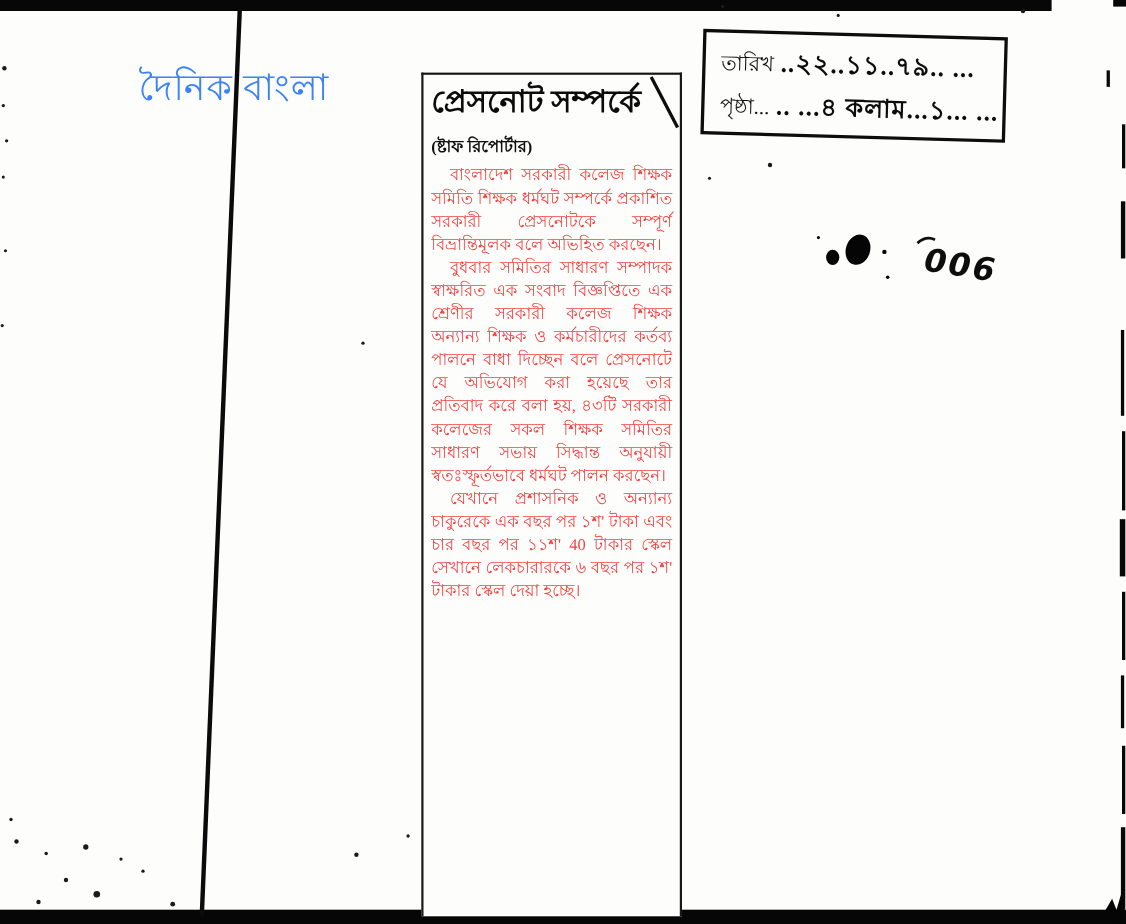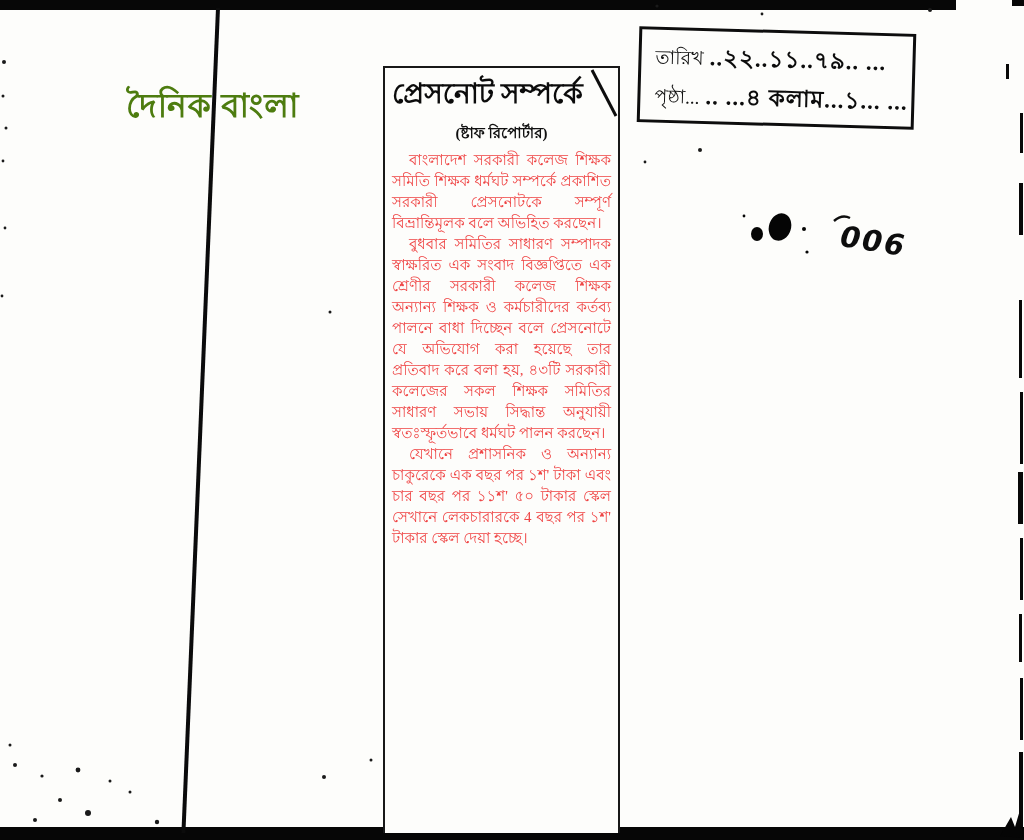--- a/index.html
+++ b/index.html
@@ -20,23 +20,23 @@
   .bar-top-r  { position: absolute; left: 1012px; top: 0; width: 12px; height: 6px; background: #070707; }
   .bar-bottom { position: absolute; left: 0; top: 827px; width: 1024px; height: 13px; background: #060606; }
   
   .fold-line {
     position: absolute; left: 216px; top: 8px;
     width: 4px; height: 826px; background: #0b0b0b;
     transform: rotate(2.4deg); transform-origin: top center;
   }
   
   .masthead {
-    position: absolute; left: 126px; top: 80px; width: 230px;
-    font-size: 33px; font-weight: bold; letter-spacing: 1px;
-    color: #4d7c0f; white-space: nowrap;
+    position: absolute; left: 126px; top: 54px; width: 230px;
+    font-size: 33px; font-weight: normal; letter-spacing: 1px;
+    color: #3b82f6; white-space: nowrap;
   }
   
   .stamp-box {
     position: absolute; left: 638px; top: 30px; width: 277px; height: 96px;
     border: 3px solid #0d0d0d;
     transform: rotate(1.6deg);
     padding: 8px 12px 6px 14px;
     display: flex; flex-direction: column; justify-content: space-between;
     background: #fdfdfb;
   }
@@ -53,21 +53,21 @@
   }
   
   .clipping {
     position: absolute; left: 383px; top: 66px; width: 237px; height: 767px;
     border: 2px solid #181818; border-bottom: none;
     padding: 8px 7px 0 7px;
     overflow: hidden;
     background: #fdfdfb;
   }
   .headline { font-size: 28px; font-weight: bold; line-height: 1.32; color: #0b0b0b; }
-  .byline { text-align: center; font-size: 15px; font-weight: bold; margin: 8px 0 4px 0; color: #101010; }
+  .byline { font-size: 15px; font-weight: bold; margin: 8px 0 4px 0; color: #101010; }
   .body-text p {
     font-size: 15px; line-height: 1.4; text-align: justify;
     text-indent: 17px; color: #ef4444; margin: 0;
   }
   .overlay-svg { position: absolute; inset: 0; pointer-events: none; }
 </style>
 </head>
 <body>
 
 <div class="page">
@@ -93,21 +93,21 @@
   <div class="serial">006</div>
 
   <div class="clipping">
     <div class="headline">
       <div>প্রেসনোট সম্পর্কে</div>
     </div>
     <div class="byline">(ষ্টাফ রিপোর্টার)</div>
     <div class="body-text">
       <p>বাংলাদেশ সরকারী কলেজ শিক্ষক সমিতি শিক্ষক ধর্মঘট সম্পর্কে প্রকাশিত সরকারী প্রেসনোটকে সম্পূর্ণ বিভ্রান্তিমূলক বলে অভিহিত করছেন।</p>
       <p>বুধবার সমিতির সাধারণ সম্পাদক স্বাক্ষরিত এক সংবাদ বিজ্ঞপ্তিতে এক শ্রেণীর সরকারী কলেজ শিক্ষক অন্যান্য শিক্ষক ও কর্মচারীদের কর্তব্য পালনে বাধা দিচ্ছেন বলে প্রেসনোটে যে অভিযোগ করা হয়েছে তার প্রতিবাদ করে বলা হয়, ৪৩টি সরকারী কলেজের সকল শিক্ষক সমিতির সাধারণ সভায় সিদ্ধান্ত অনুযায়ী স্বতঃস্ফূর্তভাবে ধর্মঘট পালন করছেন।</p>
-      <p>যেখানে প্রশাসনিক ও অন্যান্য চাকুরেকে এক বছর পর ১শ' টাকা এবং চার বছর পর ১১শ' ৫০ টাকার স্কেল সেখানে লেকচারারকে 4 বছর পর ১শ' টাকার স্কেল দেয়া হচ্ছে।</p>
+      <p>যেখানে প্রশাসনিক ও অন্যান্য চাকুরেকে এক বছর পর ১শ' টাকা এবং চার বছর পর ১১শ' 40 টাকার স্কেল সেখানে লেকচারারকে ৬ বছর পর ১শ' টাকার স্কেল দেয়া হচ্ছে।</p>
     </div>
   </div>
 
   <svg class="overlay-svg" width="1024" height="840" viewBox="0 0 1024 840" xmlns="http://www.w3.org/2000/svg">
 
     <line x1="592" y1="70" x2="616" y2="116" stroke="#0d0d0d" stroke-width="3"></line>
 
     <g>
       <ellipse cx="780" cy="227" rx="11" ry="14" fill="#050505" transform="rotate(18 780 227)"></ellipse>
       <ellipse cx="757" cy="234" rx="6" ry="7" fill="#050505"></ellipse>

